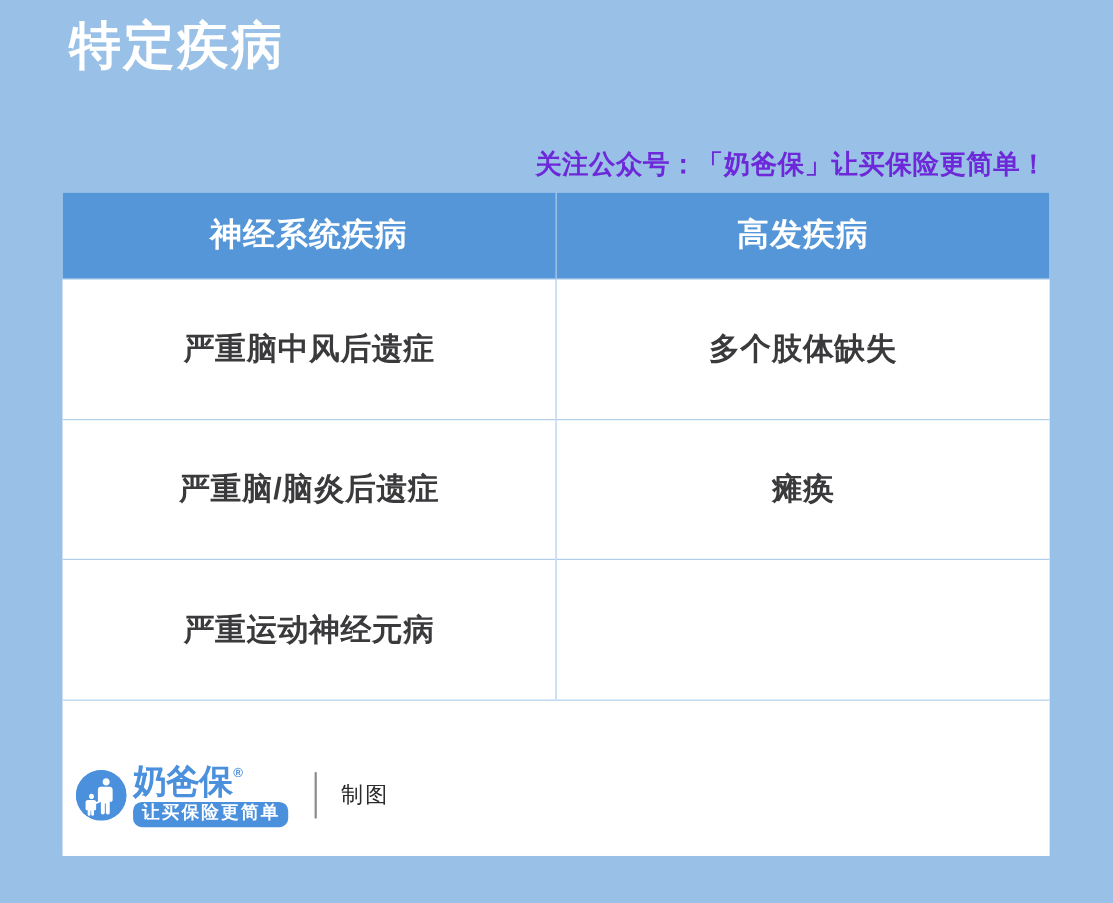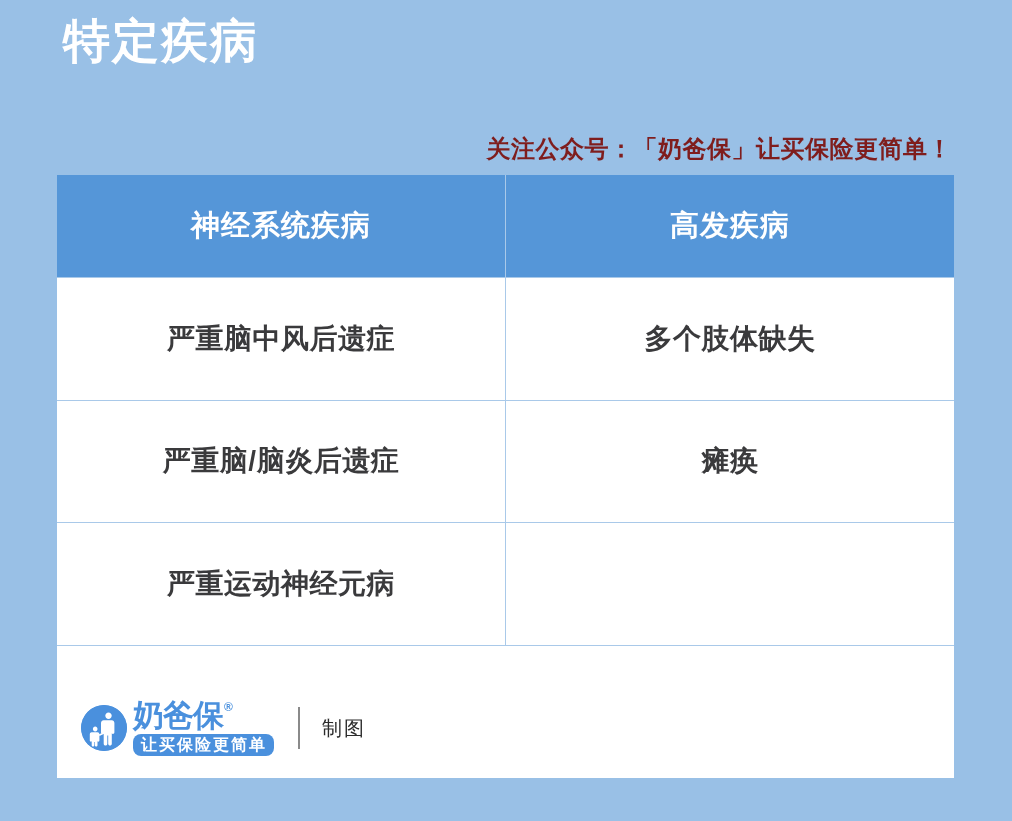--- a/index.html
+++ b/index.html
@@ -28,21 +28,21 @@
     white-space: nowrap;
   }
 
   
   .subtitle {
     position: absolute;
     right: 60px;
     top: 133px;
     font-size: 24px;
     font-weight: bold;
-    color: #7f1d1d;
+    color: #6d28d9;
     white-space: nowrap;
     letter-spacing: 0.5px;
   }
 
   
   .table-wrap {
     position: absolute;
     left: 57px;
     top: 175px;
     width: 897px;
@@ -54,21 +54,21 @@
     width: 100%;
     height: 100%;
     border-collapse: collapse;
     table-layout: fixed;
   }
   table.disease-table th,
   table.disease-table td {
     width: 50%;
     text-align: center;
     vertical-align: middle;
-    padding: 12px;
+    padding: 0;
     margin: 0;
   }
   thead th {
     height: 78px;
     background: #5596d8;
     color: #ffffff;
     font-size: 29px;
     font-weight: bold;
     letter-spacing: 1px;
     border: none;

